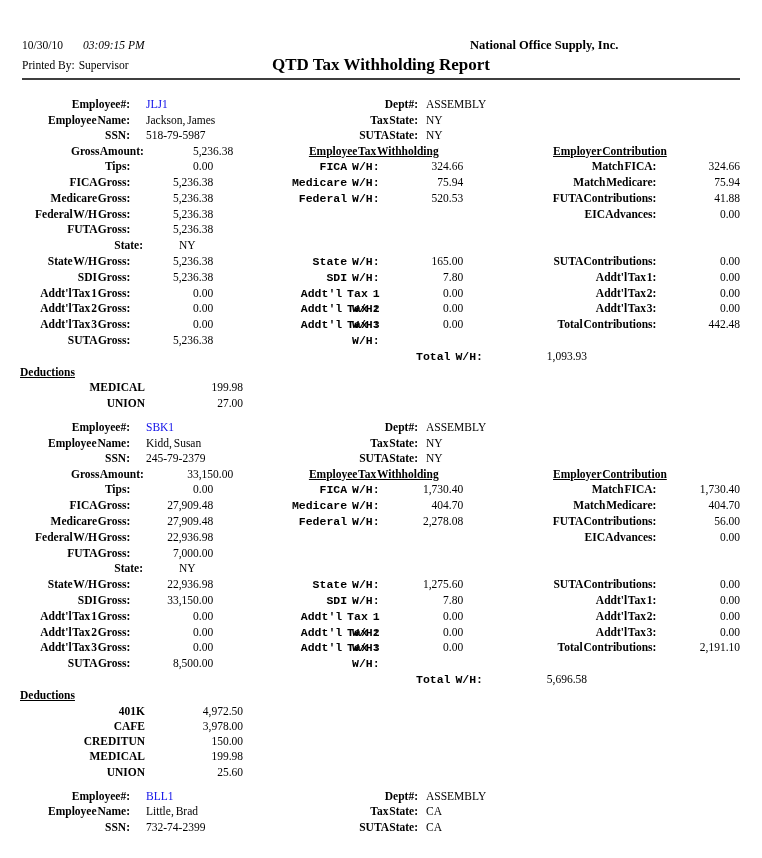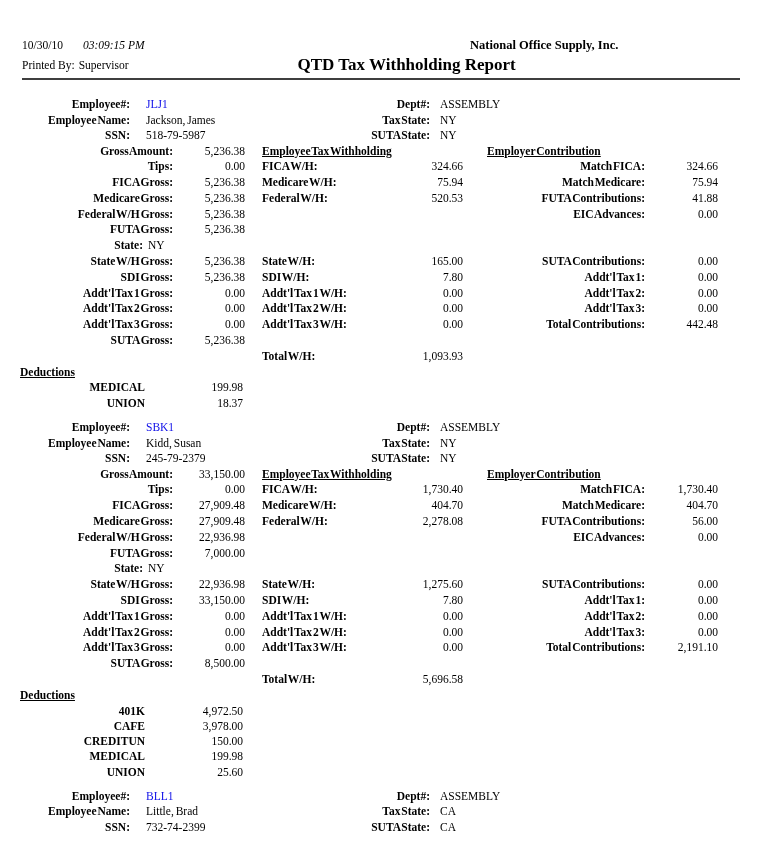--- a/index.html
+++ b/index.html
@@ -15,38 +15,38 @@
   }
   .hdr { padding:36px 22px 0 22px; }
   .hdr-row1 { display:flex; align-items:flex-start; line-height:19px; }
   .hdr-left { flex:1; display:flex; }
   .hdr-time { margin-left:20px;font-style:italic; }
   .company { flex:1.2; text-align:center; font-weight:bold; font-size:12.5px; }
   .pageinfo { flex:1; text-align:right; font-size:12px; }
   .hdr-row2 { display:flex; align-items:flex-end; line-height:20px; }
   .printedby { flex:1; display:flex; }
   .printedby span + span { margin-left:4px; }
-  .title { flex:1.2; text-align:right; font-weight:bold; font-size:17px; line-height:20px; }
+  .title { flex:1.2; text-align:center; font-weight:bold; font-size:17px; line-height:20px; }
   .hdr-spacer { flex:1; }
   .rule { border:none; border-top:2px solid #3f3f3f; margin:3px 22px 0 22px; }
   .body { margin:17px 22px 0 20px; }
   .emp + .emp { margin-top:9px; }
   
   .inforow { position:relative; height:15.5px; line-height:15.5px; }
   .ilbl { position:absolute; left:0; width:110px; text-align:right; font-weight:bold; word-spacing:-2px; }
   .ival { position:absolute; left:126px; word-spacing:-1px; }
   .ival.blue { color:#0f0fe8; }
-  .dlbl { position:absolute; left:220px; width:190px; text-align:right; font-weight:bold; word-spacing:-2px; }
-  .dptv { position:absolute; left:420px; word-spacing:-1px; }
+  .dlbl { position:absolute; left:208px; width:190px; text-align:right; font-weight:bold; word-spacing:-2px; }
+  .dptv { position:absolute; left:406px; word-spacing:-1px; }
   
-  .grow { display:flex; height:15.8px; line-height:15.8px; }
+  .grow { display:flex; height:15.8px; line-height:15.8px;gap:31px; }
   .c1l { width:153px; text-align:right; font-weight:bold; word-spacing:-2px; }
   .c1v { width:72px; text-align:right; }
   .sp1 { width:17px; }
-  .c2l { width:128px; font-weight:bold; word-spacing:-2px; }
+  .c2l { width:128px; text-align:right; font-weight:bold; word-spacing:-2px;font-family:Liberation Mono, monospace; }
   .c2v { width:73px; text-align:right; }
   .sp2 { width:24px; }
   .c3l { width:158px; text-align:right; font-weight:bold; word-spacing:-2px; }
   .c3v { width:73px; text-align:right; }
   .h2c { width:201px; font-weight:bold; text-decoration:underline; word-spacing:-2px; }
   .h3c { width:231px; font-weight:bold; text-decoration:underline; word-spacing:-2px; }
   .statelbl { width:123px; text-align:right; font-weight:bold; word-spacing:-2px; }
   .stateval { margin-left:5px; }
   
   .dhdr { height:15.8px; line-height:15.8px; font-weight:bold; text-decoration:underline; word-spacing:-2px; }
@@ -225,21 +225,21 @@
           <div class="c2l">Total W/H:</div>
           <div class="c2v">1,093.93</div>
         </div>
         <div class="dhdr">Deductions</div>
         <div class="drow">
           <div class="dname">MEDICAL</div>
           <div class="damt">199.98</div>
         </div>
         <div class="drow">
           <div class="dname">UNION</div>
-          <div class="damt">18.37</div>
+          <div class="damt">27.00</div>
         </div>
       </div>
       <div class="emp">
         <div class="inforow">
           <div class="ilbl">Employee#:</div>
           <div class="ival blue">SBK1</div>
           <div class="dlbl">Dept#:</div>
           <div class="dptv">ASSEMBLY</div>
         </div>
         <div class="inforow">

